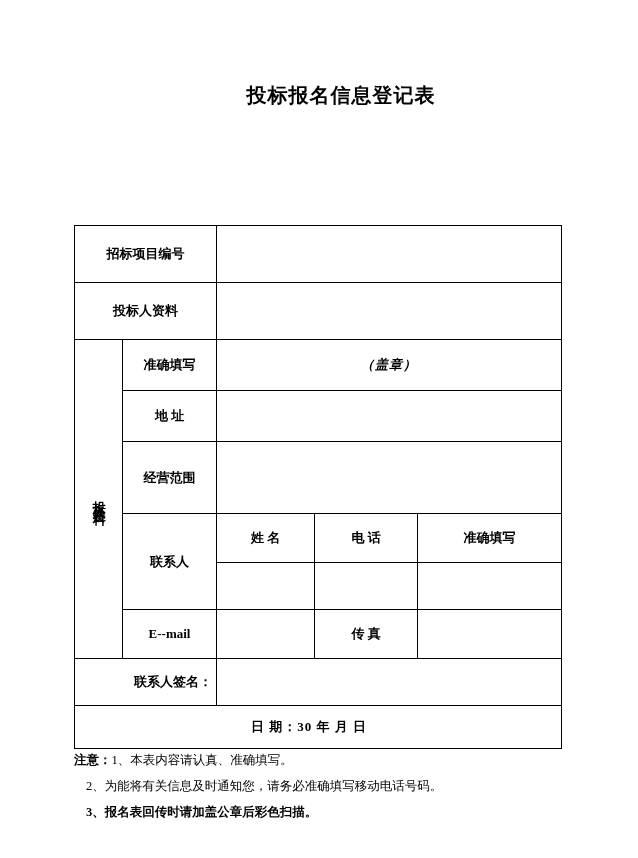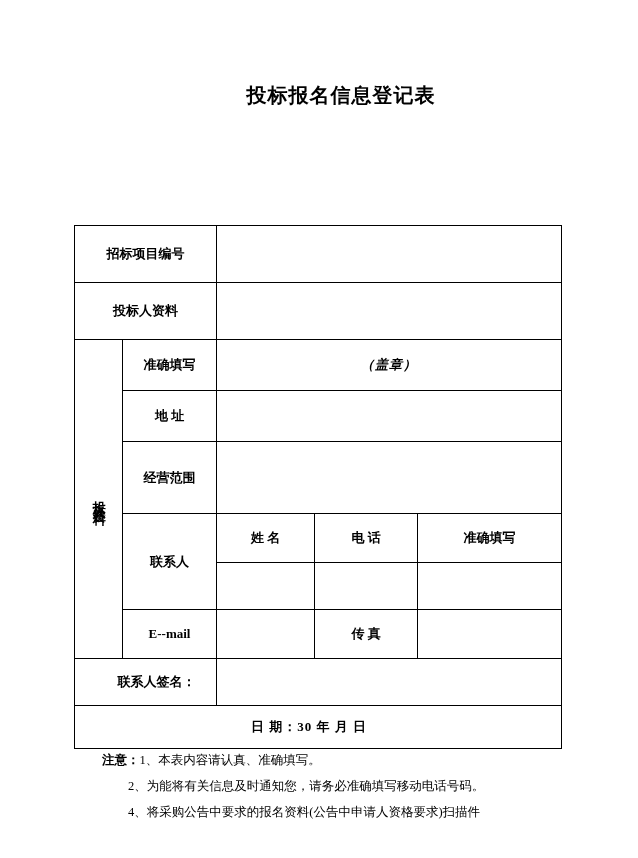--- a/index.html
+++ b/index.html
@@ -65,35 +65,35 @@
   }
   .date-cell {
     text-align: right;
     padding-right: 22px !important;
     font-weight: bold;
     font-size: 14px;
     letter-spacing: 1px;
   }
   .notes {
     position: absolute;
-    left: 86px;
+    left: 58px;
     top: 672px;
     width: 520px;
     font-size: 12.5px;
     line-height: 1.05;
   }
   .note-line {
     margin: 0 0 13px 0;
     white-space: nowrap;
   }
   .note-line.first {
     margin-left: 16px;
   }
   .note-line.indent {
-    margin-left: 42px;
+    margin-left: 28px;
   }
   .note-strong {
     font-weight: bold;
   }
   .note-label {
     font-weight: bold;
   }
   .seal-text {
     font-weight: bold;
     font-size: 13px;
@@ -152,35 +152,35 @@
           <td class="blank"></td>
           <td class="blank"></td>
         </tr>
         <tr>
           <td style="height:48px">E--mail</td>
           <td class="blank"></td>
           <td>传  真</td>
           <td class="blank"></td>
         </tr>
         <tr>
-          <td colspan="2" style="height:46px;text-align:center;padding-left:26px">联系人签名：</td>
+          <td colspan="2" style="height:46px;text-align:right;padding-left:26px">联系人签名：</td>
           <td class="blank" colspan="3"></td>
         </tr>
         <tr>
           <td class="date-cell" colspan="5" style="height:42px">日 期：30 年 月 日</td>
         </tr>
       </tbody>
     </table>
   </div>
 
   <div class="notes">
     <p class="note-line first">
       <span class="note-label">注意：</span><span>1、本表内容请认真、准确填写。</span>
     </p>
     <p class="note-line indent">
       <span>2、为能将有关信息及时通知您，请务必准确填写移动电话号码。</span>
     </p>
-    <p class="note-line indent">
-      <span>4、将采购公告中要求的报名资料(公告中申请人资格要求)扫描件</span>
+    <p class="note-line indent note-strong">
+      <span>3、报名表回传时请加盖公章后彩色扫描。</span>
     </p>
   </div>
 
 </div>
 
 </body></html>

